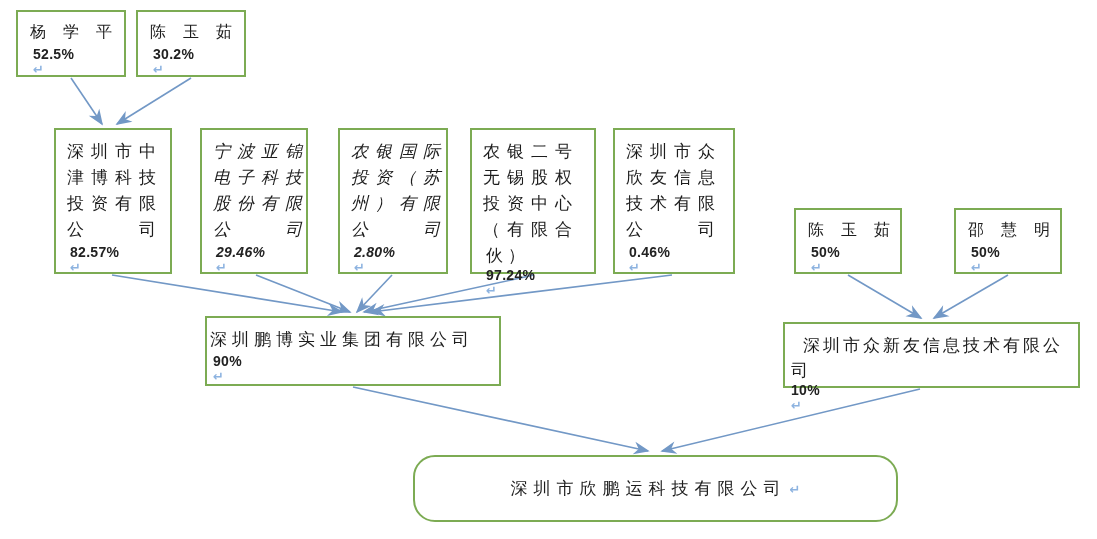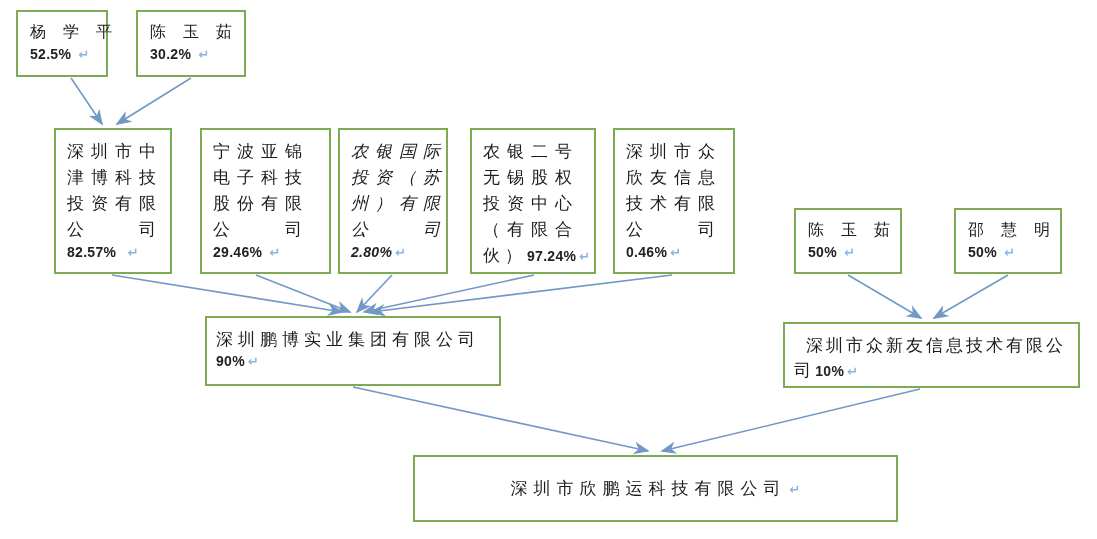--- a/index.html
+++ b/index.html
@@ -1,55 +1,55 @@
 <!DOCTYPE html>
 <html style="--boxBorder: #7cab53; --arrow: #7298c6; --returnMark: #8db3e0; --text: #1d1d1d; --background: #ffffff;"><head>
 <meta charset="utf-8">
 <style>
   html,body{margin:0;padding:0;background:#fff;}
   #canvas{position:relative;width:1097px;height:539px;background:#fff;overflow:hidden;
           font-family:"Liberation Serif",serif;}
   .box{position:absolute;background:#fff;border:2px solid var(--boxBorder,#7cab53);
        box-sizing:border-box;}
   .names{font-family:"Liberation Serif",serif;color:#1d1d1d;white-space:pre;}
-  .pct-line{display:flex;align-items:baseline;white-space:pre;}
+  .pct-line{display:flex;align-items:baseline;white-space:pre;flex-direction:column;}
   .pct{font-family:"Liberation Sans",sans-serif;font-weight:700;font-size:14px;
        color:#222;letter-spacing:.3px;white-space:pre;}
   .cn-prefix{font-family:"Liberation Serif",serif;color:#1d1d1d;white-space:pre;}
   .mark{color:var(--returnMark,#8db3e0);font-family:"DejaVu Sans",sans-serif;
         font-size:13px;font-weight:700;margin-left:3px;}
   
   .person{padding:7px 0 0 12px;}
   .person .names{font-size:16px;letter-spacing:3px;word-spacing:7px;line-height:26px;}
   .person .pct-line{margin-top:1px;}
-  #box-a1{left:16px;top:10px;width:92px;height:67px;}
+  #box-a1{left:16px;top:10px;width:110px;height:67px;}
   #box-a2{left:136px;top:10px;width:110px;height:67px;}
   #box-c1{left:794px;top:208px;width:108px;height:66px;}
   #box-c2{left:954px;top:208px;width:108px;height:66px;}
   
   .inv{top:128px;height:146px;padding:9px 17px 0 11px;}
   .inv .names{font-size:17px;letter-spacing:7px;line-height:26px;}
   .inv .pct-line{margin-top:1px;}
   .inv .cn-prefix{font-size:17px;letter-spacing:5px;}
   #box-b1{left:54px;width:118px;}
-  #box-b2{left:200px;width:131px;}
+  #box-b2{left:200px;width:108px;font-style:italic;}
   #box-b3{left:338px;width:110px;font-style:italic;}
   #box-b4{left:470px;width:126px;}
   #box-b5{left:613px;width:122px;}
   
-  .mid{padding:8px 0 0 9px;}
+  .mid{padding:8px 0 0 3px;}
   .mid .names{font-size:17px;line-height:27px;}
   .mid .cn-prefix{font-size:17px;}
   #box-d1{left:205px;top:316px;width:296px;height:70px;}
   #box-d1 .names{letter-spacing:5px;}
   #box-d2{left:783px;top:322px;width:297px;height:66px;text-align:center;}
   #box-d2 .names{letter-spacing:3px;}
   
   #box-e{left:413px;top:455px;width:485px;height:67px;display:flex;
-         align-items:center;justify-content:center;}
+         align-items:center;justify-content:center;border-radius:22px;}
   #box-e .names{font-size:17px;letter-spacing:6px;display:inline;}
   
   #arrows{position:absolute;left:0;top:0;width:1097px;height:539px;
           pointer-events:none;color:var(--arrow,#7298c6);}
   #arrows line{stroke:currentColor;stroke-width:1.6;}
 </style>
 </head>
 <body>
 
 <div id="canvas">

